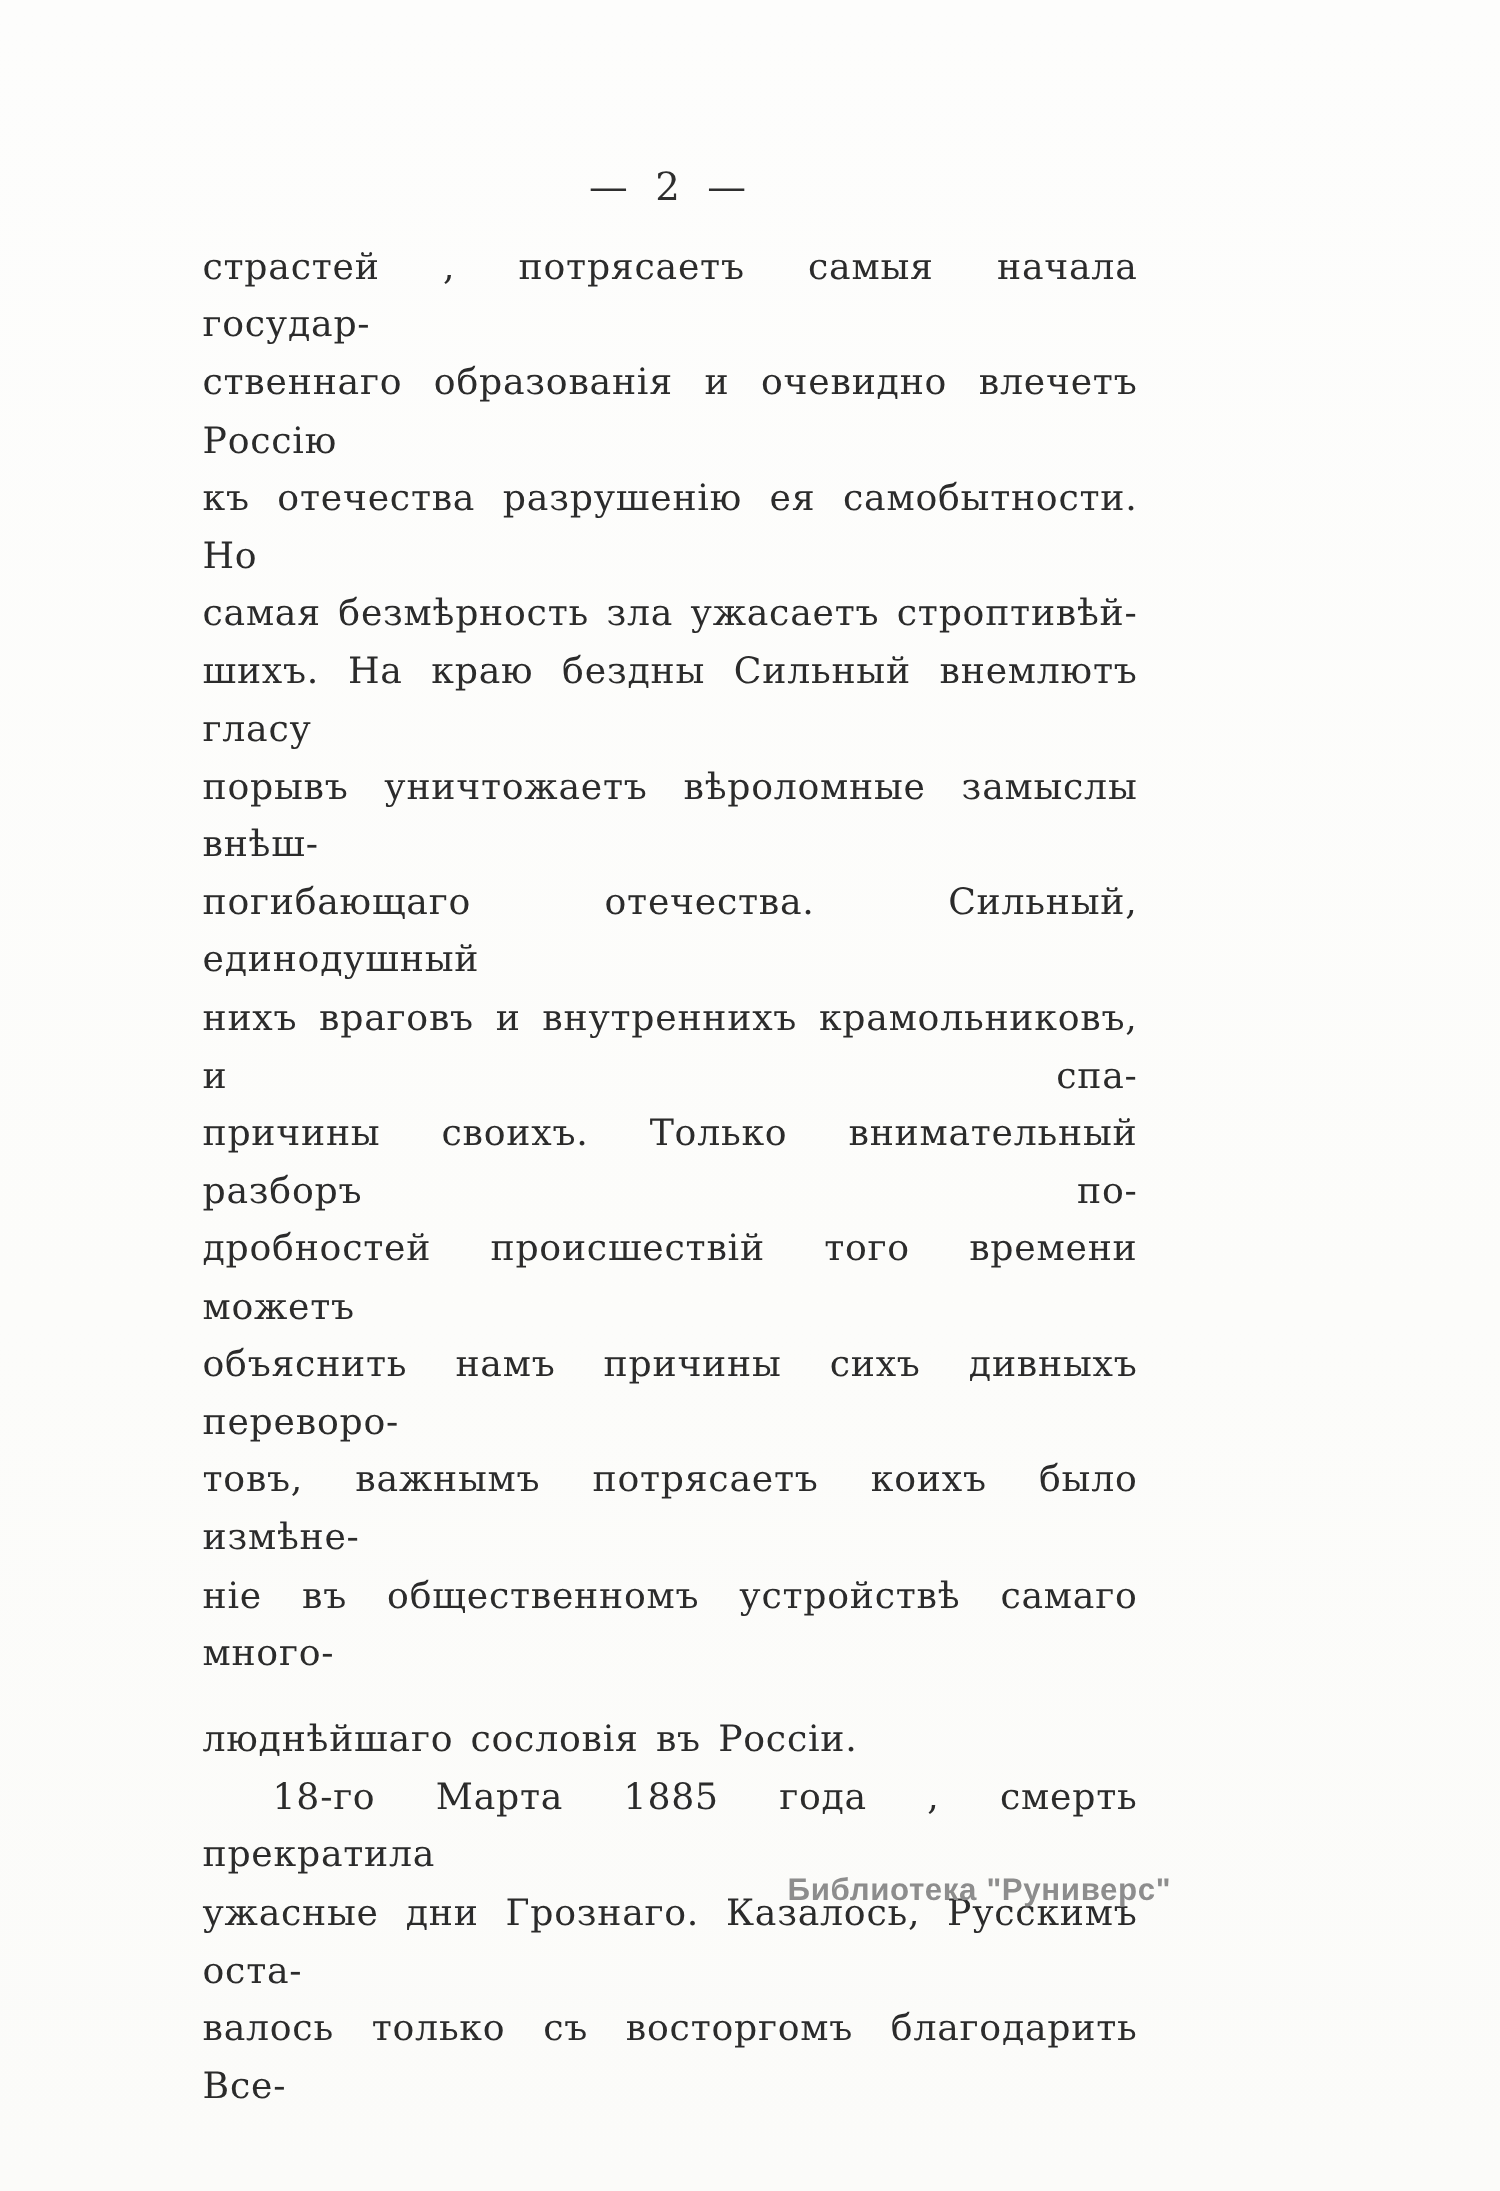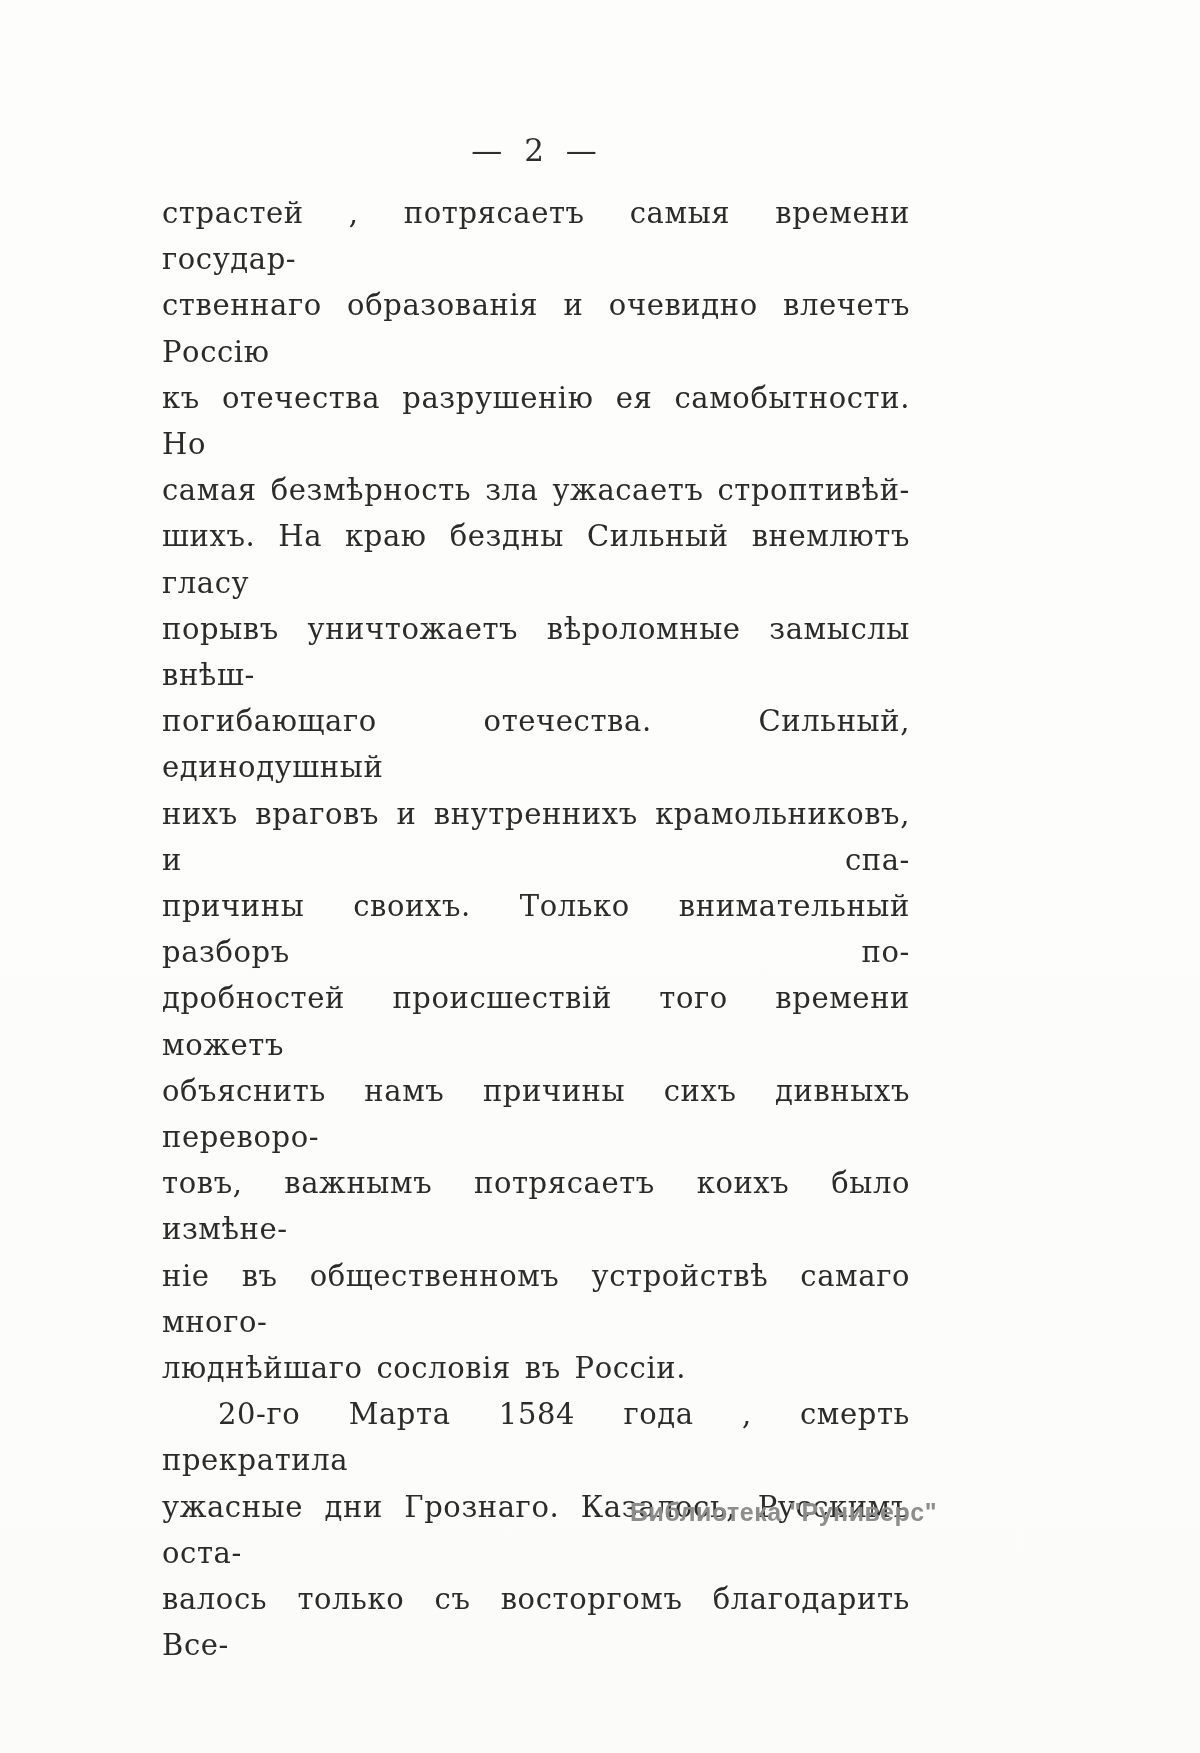--- a/index.html
+++ b/index.html
@@ -36,20 +36,21 @@
     line-height: 46.2px;
     letter-spacing: 0.6px;
     word-spacing: 4px;
     text-align: justify;
     text-align-last: justify;
     white-space: normal;
     color: #2b2b2b;
   }
   .line.last {
     text-align-last: left;
+    margin-top: 23px;
   }
   .line.indent {
     text-indent: 56px;
   }
   .watermark {
     position: absolute;
     top: 1498px;
     right: 263px;
     font-family: "Liberation Sans", "DejaVu Sans", sans-serif;
     font-weight: bold;
@@ -58,33 +59,33 @@
     letter-spacing: 0.5px;
   }
 </style>
 </head>
 <body>
 
 <div class="page">
   <div class="page-number">— 2 —</div>
 
   <div class="text-block" id="text-block">
-      <div class="line">страстей , потрясаетъ самыя времени государ-</div>
+      <div class="line">страстей , потрясаетъ самыя начала государ-</div>
       <div class="line">ственнаго образованія и очевидно влечетъ Россію</div>
       <div class="line">къ отечества разрушенію ея самобытности. Но</div>
       <div class="line">самая безмѣрность зла ужасаетъ строптивѣй-</div>
       <div class="line">шихъ. На краю бездны Сильный внемлютъ гласу</div>
       <div class="line">порывъ уничтожаетъ вѣроломные замыслы внѣш-</div>
       <div class="line">погибающаго отечества. Сильный, единодушный</div>
       <div class="line">нихъ враговъ и внутреннихъ крамольниковъ, и спа-</div>
       <div class="line">причины своихъ. Только внимательный разборъ по-</div>
       <div class="line">дробностей происшествій того времени можетъ</div>
       <div class="line">объяснить намъ причины сихъ дивныхъ переворо-</div>
       <div class="line">товъ, важнымъ потрясаетъ коихъ было измѣне-</div>
       <div class="line">ніе въ общественномъ устройствѣ самаго много-</div>
       <div class="line last">люднѣйшаго сословія въ Россіи.</div>
-      <div class="line indent">20-го Марта 1584 года , смерть прекратила</div>
+      <div class="line indent">18-го Марта 1885 года , смерть прекратила</div>
       <div class="line">ужасные дни Грознаго. Казалось, Русскимъ оста-</div>
       <div class="line">валось только съ восторгомъ благодарить Все-</div>
     </div>
 
   <div class="watermark">Библиотека "Руниверс"</div>
 </div>
 
 </body></html>

